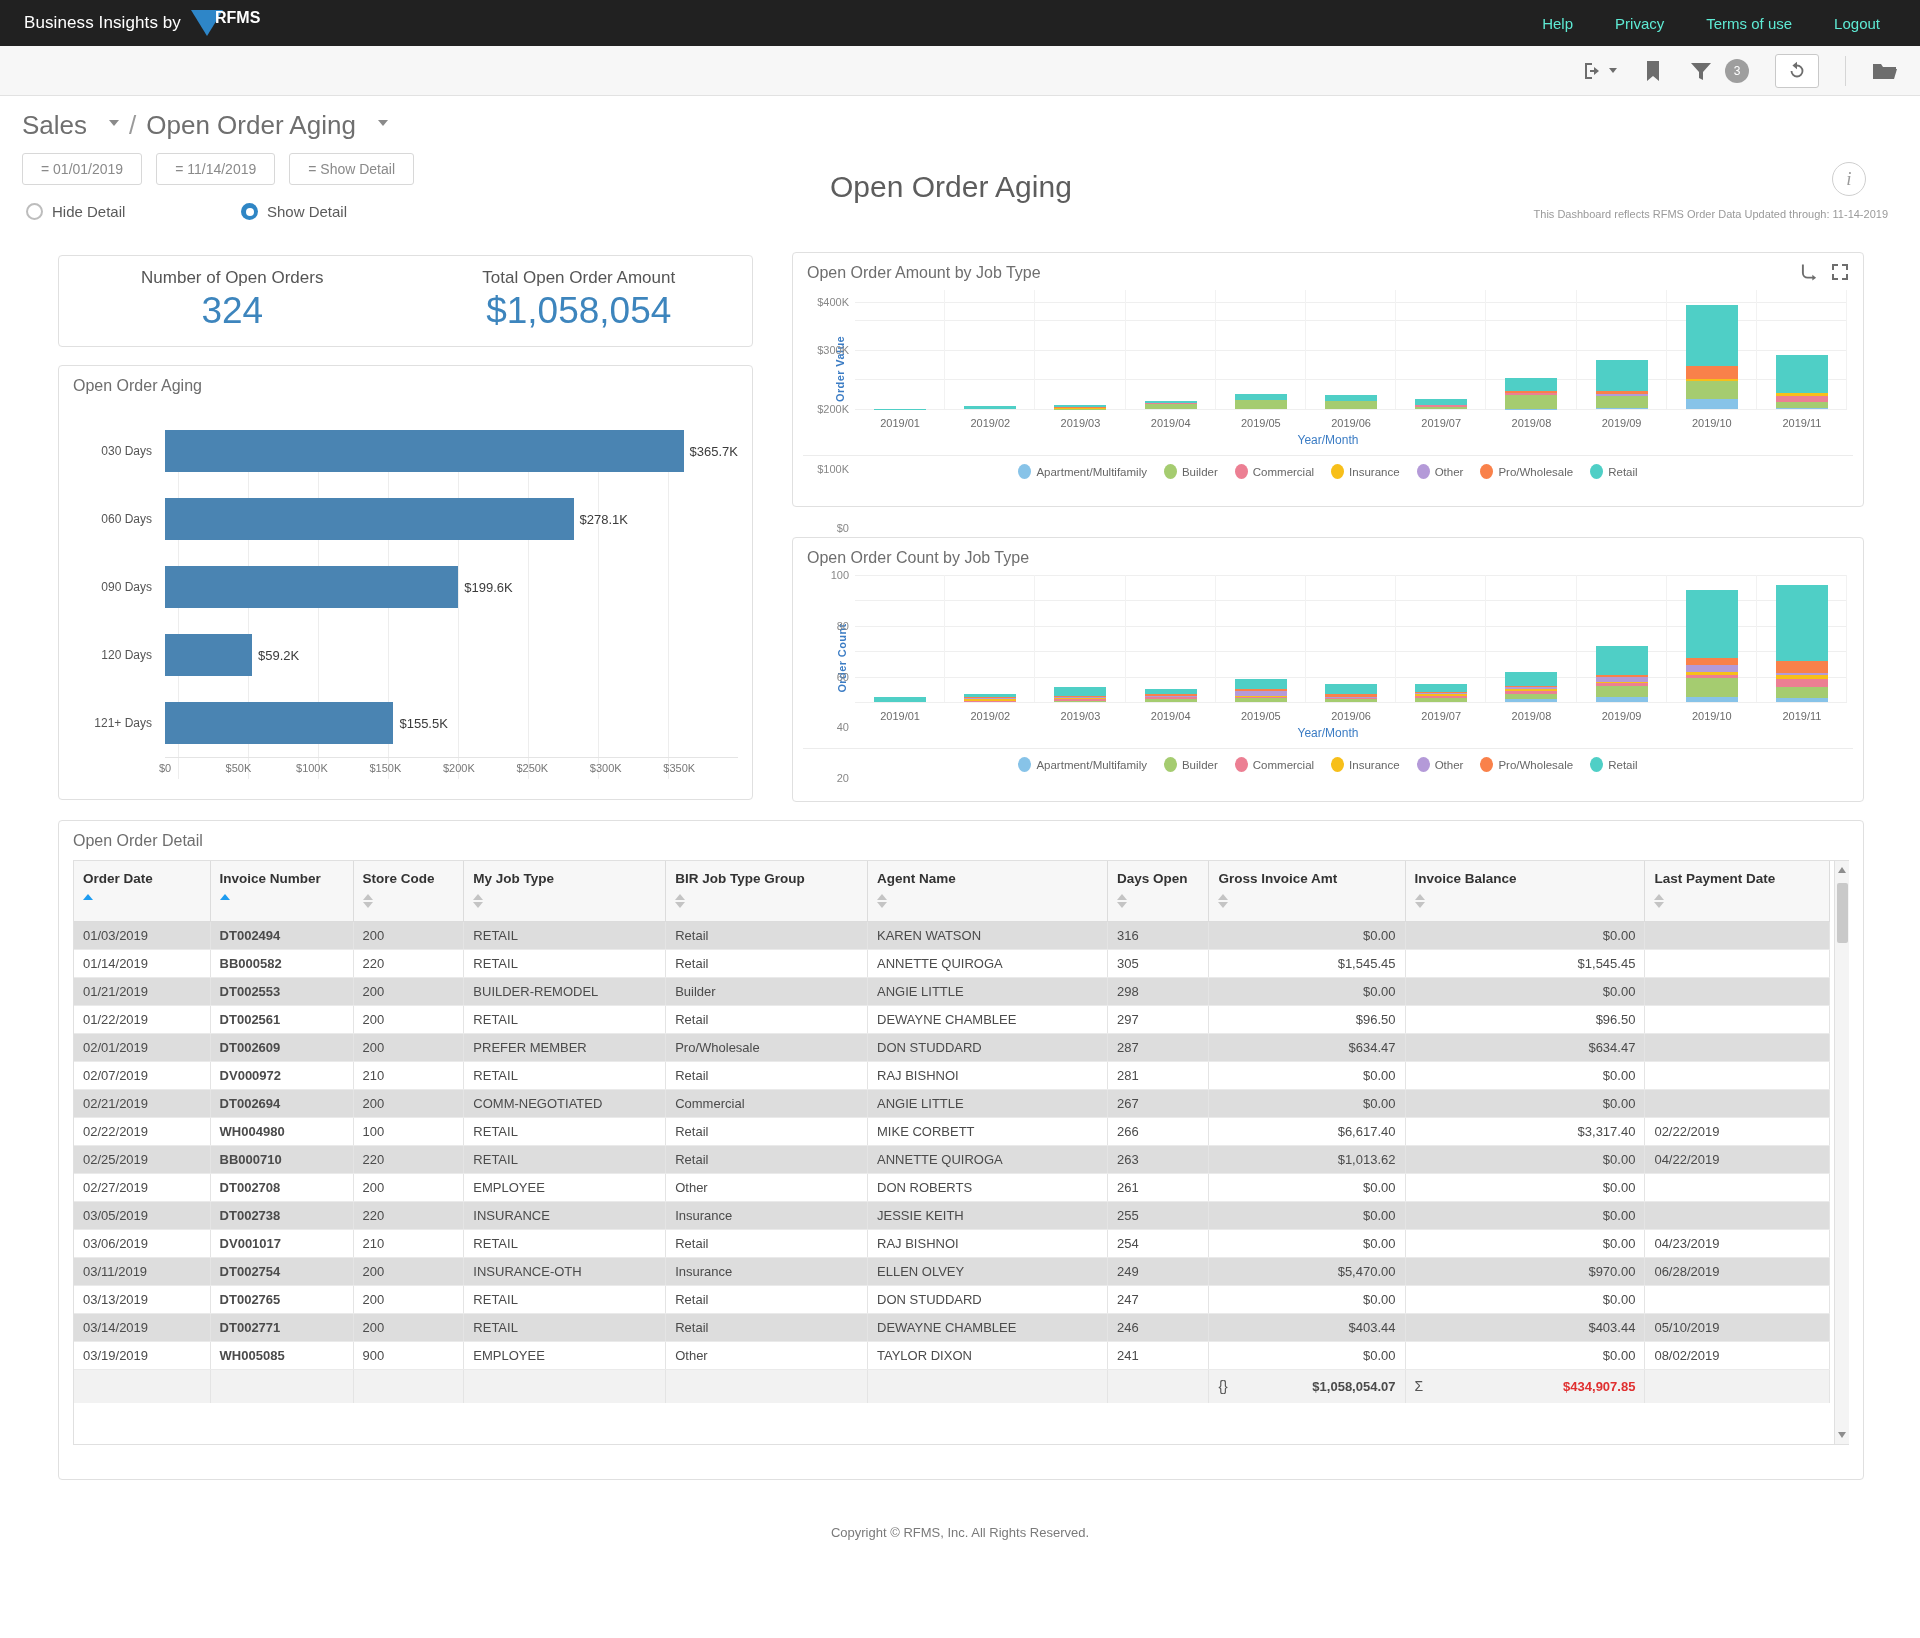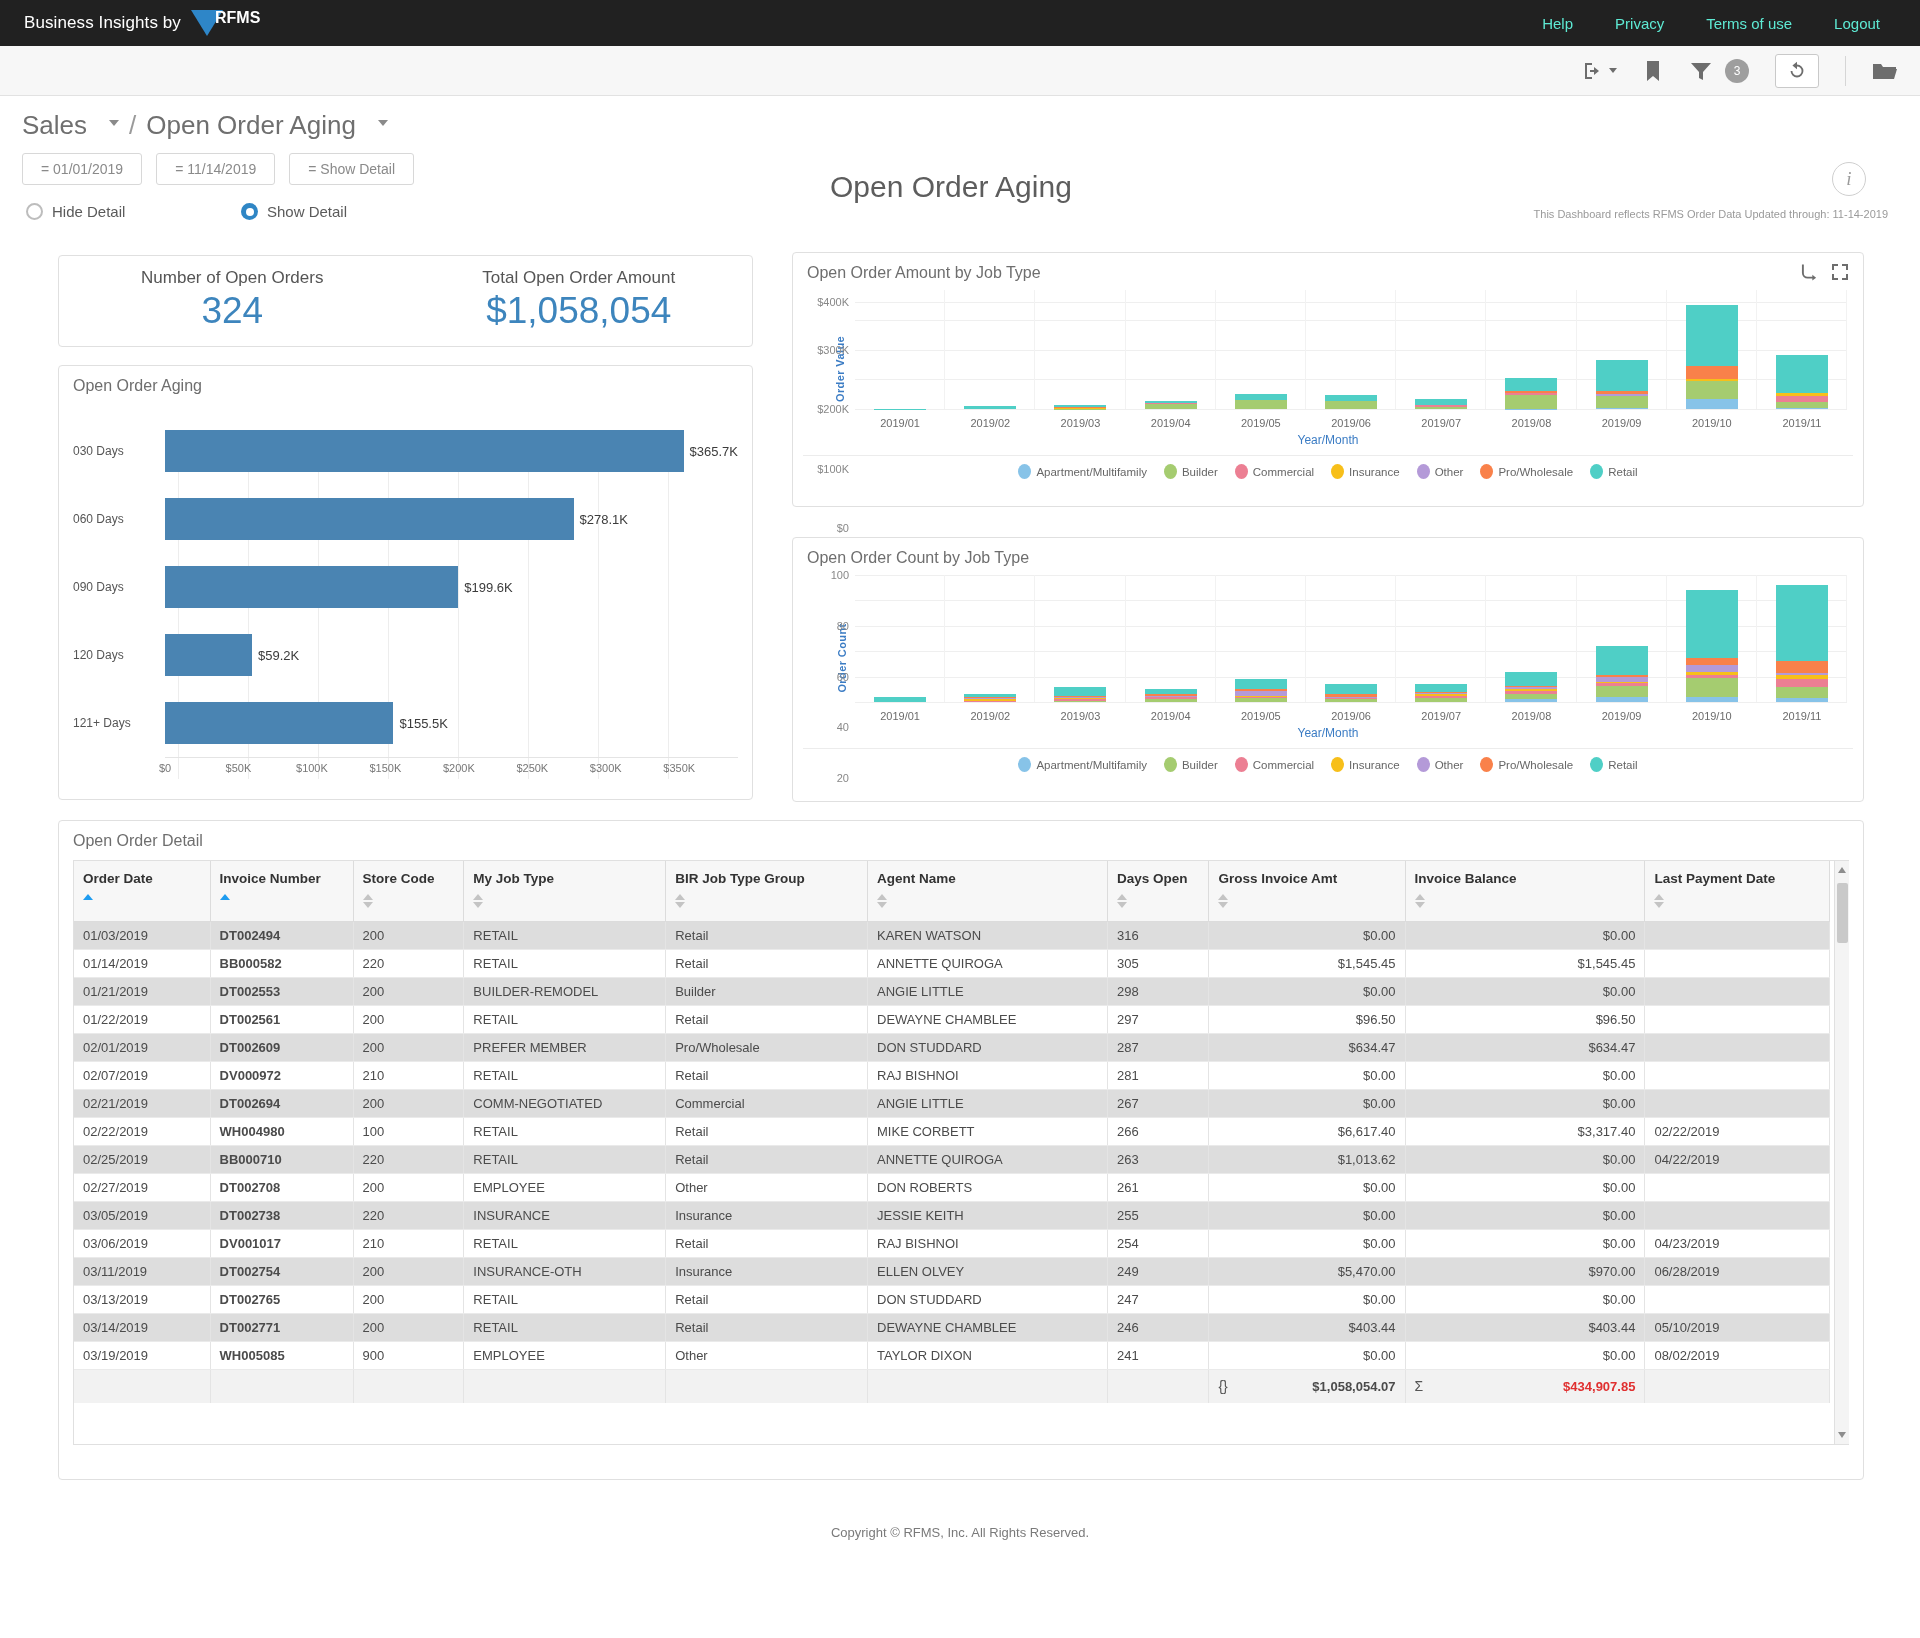--- a/index.html
+++ b/index.html
@@ -77,21 +77,21 @@
   .kpi-value { font-size:37px; color:#3d85bd; margin-top:2px; }
 
   #aging { left:58px; top:365px; width:695px; height:435px; }
   #amt   { left:792px; top:252px; width:1072px; height:255px; }
   #cnt   { left:792px; top:537px; width:1072px; height:265px; }
   #detail{ left:58px; top:820px; width:1806px; height:660px; }
 
   
   .hb-area { position:relative; margin:22px 14px 0 14px; height:340px; }
   .hb-row { display:flex; align-items:center; height:68px; }
-  .hb-label { width:92px; padding-right:13px; font-size:12px; color:#555; }
+  .hb-label { width:92px; text-align:right; padding-right:13px; font-size:12px; color:#555; }
   .hb-track { flex:1; position:relative; height:100%; display:flex; align-items:center; }
   .hb-bar { height:42px; background:#4a84b2; }
   .hb-val { font-size:13px; color:#3b3b3b; margin-left:6px; white-space:nowrap; }
   .hb-grid { position:absolute; left:105px; right:14px; top:22px; height:340px; pointer-events:none; }
   .hb-gl { position:absolute; top:0; bottom:0; width:1px; background:#ededed; }
   .hb-axis { display:flex; margin:0 14px 0 106px; position:relative; height:22px; border-top:1px solid #e4e4e4;}
   .hb-tick { position:absolute; font-size:11px; color:#777; transform:translateX(-50%); top:4px; }
 
   
   .sc-body { position:relative; margin:8px 16px 0 16px; }

